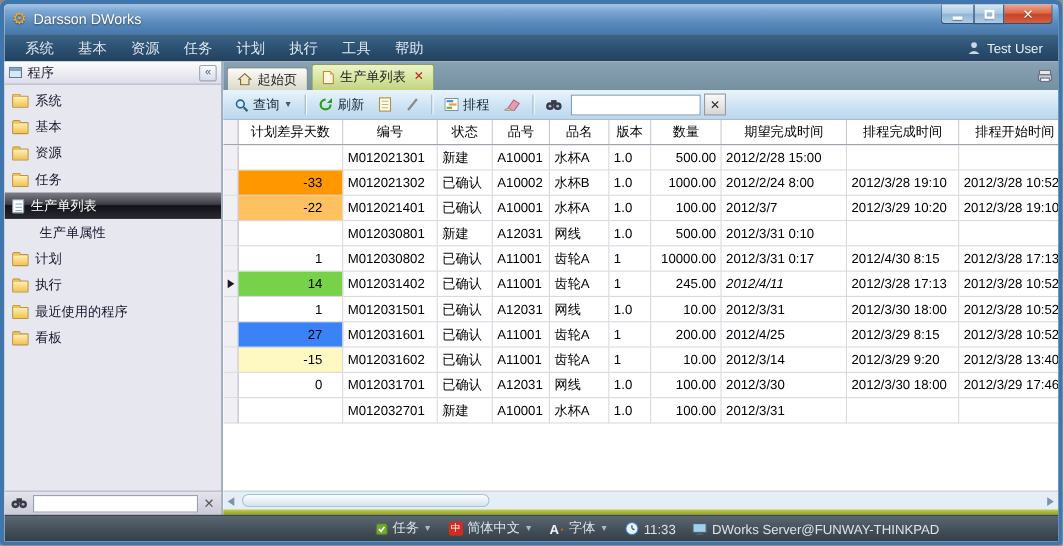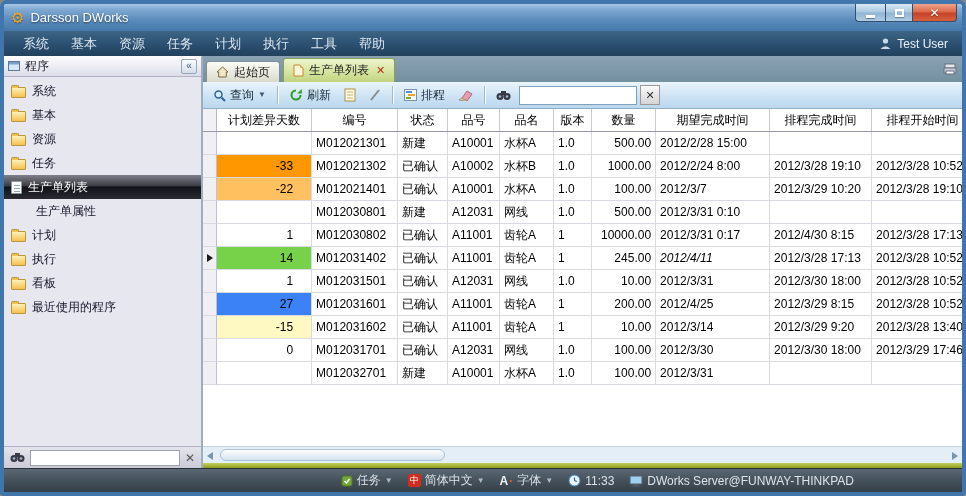--- a/index.html
+++ b/index.html
@@ -187,25 +187,25 @@
           <div class="side-item">
             <span class="folder-icon"></span>
             <span>计划</span>
           </div>
           <div class="side-item">
             <span class="folder-icon"></span>
             <span>执行</span>
           </div>
           <div class="side-item">
             <span class="folder-icon"></span>
+            <span>最近使用的程序</span>
+          </div>
+          <div class="side-item">
+            <span class="folder-icon"></span>
             <span>看板</span>
-          </div>
-          <div class="side-item">
-            <span class="folder-icon"></span>
-            <span>最近使用的程序</span>
           </div>
         </div>
       <div class="side-search">
         <svg width="15" height="11">
             <circle cx="4" cy="6.5" r="3.5" fill="#3A3A46"></circle>
             <circle cx="11" cy="6.5" r="3.5" fill="#3A3A46"></circle>
             <rect x="5" y="1" width="5" height="4" fill="#3A3A46"></rect>
             <circle cx="4" cy="6.5" r="1.3" fill="#9FB8D8"></circle>
             <circle cx="11" cy="6.5" r="1.3" fill="#9FB8D8"></circle>
           </svg>

